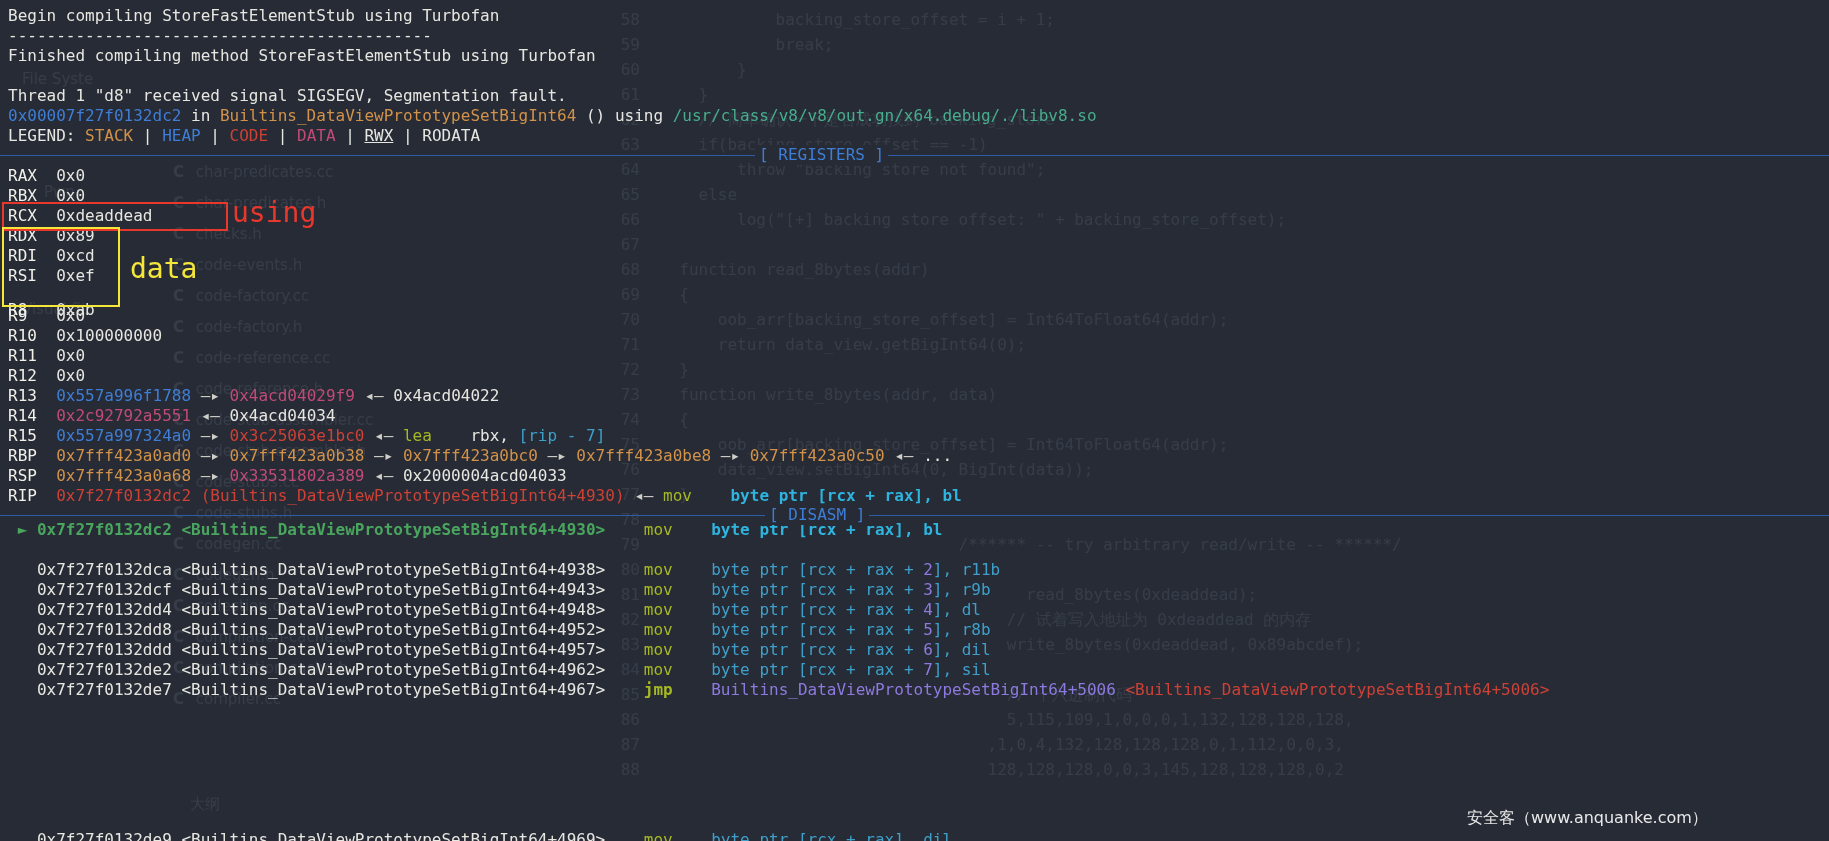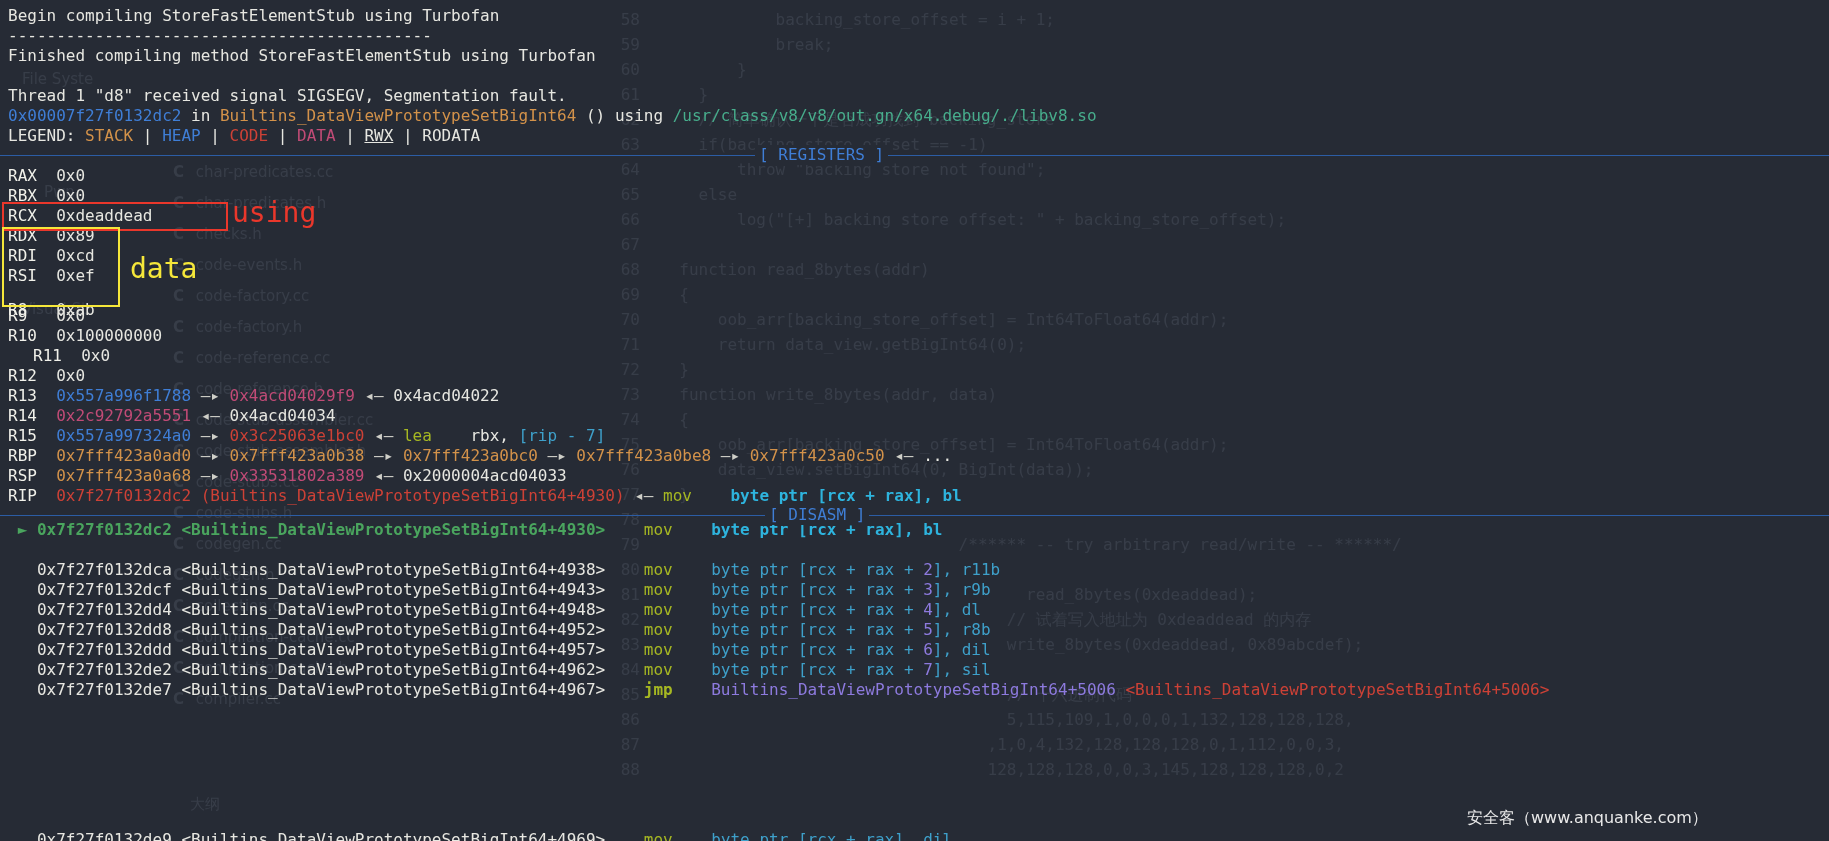--- a/index.html
+++ b/index.html
@@ -111,21 +111,21 @@
       <div class="tline" style="top: 126px;"><span class="w">LEGEND: </span><span class="o">STACK</span><span class="w"> | </span><span class="b">HEAP</span><span class="w"> | </span><span class="r">CODE</span><span class="w"> | </span><span class="p">DATA</span><span class="w"> | </span><span class="u">RWX</span><span class="w"> | RODATA</span></div>
       <div class="tline" style="top: 166px;"><span class="regname">RAX  </span><span class="w">0x0</span></div>
       <div class="tline" style="top: 186px;"><span class="regname">RBX  </span><span class="w">0x0</span></div>
       <div class="tline" style="top: 206px;"><span class="regname">RCX  </span><span class="w">0xdeaddead</span></div>
       <div class="tline" style="top: 226px;"><span class="regname">RDX  </span><span class="w">0x89</span></div>
       <div class="tline" style="top: 246px;"><span class="regname">RDI  </span><span class="w">0xcd</span></div>
       <div class="tline" style="top: 266px;"><span class="regname">RSI  </span><span class="w">0xef</span></div>
       <div class="tline" style="top: 300px;"><span class="regname">R8   </span><span class="w">0xab</span></div>
       <div class="tline" style="top: 306px;"><span class="regname">R9   </span><span class="w">0x0</span></div>
       <div class="tline" style="top: 326px;"><span class="regname">R10  </span><span class="w">0x100000000</span></div>
-      <div class="tline" style="top: 346px; margin-left: 25px;"><span class="regname">R11  </span><span class="w">0x0</span></div>
+      <div class="tline" style="top: 346px;"><span class="regname">R11  </span><span class="w">0x0</span></div>
       <div class="tline" style="top: 366px;"><span class="regname">R12  </span><span class="w">0x0</span></div>
       <div class="tline" style="top: 386px;"><span class="regname">R13  </span><span class="b">0x557a996f1788</span><span class="gr"> —▸ </span><span class="p">0x4acd04029f9</span><span class="gr"> ◂— </span><span class="w">0x4acd04022</span></div>
       <div class="tline" style="top: 406px;"><span class="regname">R14  </span><span class="p">0x2c92792a5551</span><span class="gr"> ◂— </span><span class="w">0x4acd04034</span></div>
       <div class="tline" style="top: 426px;"><span class="regname">R15  </span><span class="b">0x557a997324a0</span><span class="gr"> —▸ </span><span class="r">0x3c25063e1bc0</span><span class="gr"> ◂— </span><span class="y">lea</span><span class="w">    rbx, </span><span class="c">[rip - 7]</span></div>
       <div class="tline" style="top: 446px;"><span class="regname">RBP  </span><span class="o">0x7fff423a0ad0</span><span class="gr"> —▸ </span><span class="o">0x7fff423a0b38</span><span class="gr"> —▸ </span><span class="o">0x7fff423a0bc0</span><span class="gr"> —▸ </span><span class="o">0x7fff423a0be8</span><span class="gr"> —▸ </span><span class="o">0x7fff423a0c50</span><span class="gr"> ◂— </span><span class="w">...</span></div>
       <div class="tline" style="top: 466px;"><span class="regname">RSP  </span><span class="o">0x7fff423a0a68</span><span class="gr"> —▸ </span><span class="p">0x33531802a389</span><span class="gr"> ◂— </span><span class="w">0x2000004acd04033</span></div>
       <div class="tline" style="top: 486px;"><span class="regname">RIP  </span><span class="r">0x7f27f0132dc2 (Builtins_DataViewPrototypeSetBigInt64+4930)</span><span class="gr"> ◂— </span><span class="y">mov</span><span class="w">    </span><span class="cb">byte ptr [rcx + rax], bl</span></div>
       <div class="tline" style="top: 520px;"><span class="g"> ► </span><span class="gb">0x7f27f0132dc2 &lt;Builtins_DataViewPrototypeSetBigInt64+4930&gt;</span><span class="w">    </span><span class="y">mov</span><span class="w">    </span><span class="cb">byte ptr [rcx + rax], bl</span></div>
       <div class="tline" style="top: 560px;"><span class="w">   </span><span class="w">0x7f27f0132dca &lt;Builtins_DataViewPrototypeSetBigInt64+4938&gt;</span><span class="w">    </span><span class="y">mov</span><span class="w">    </span><span class="c">byte ptr [rcx + rax + </span><span class="v">2</span><span class="c">], r11b</span></div>
       <div class="tline" style="top: 580px;"><span class="w">   </span><span class="w">0x7f27f0132dcf &lt;Builtins_DataViewPrototypeSetBigInt64+4943&gt;</span><span class="w">    </span><span class="y">mov</span><span class="w">    </span><span class="c">byte ptr [rcx + rax + </span><span class="v">3</span><span class="c">], r9b</span></div>

